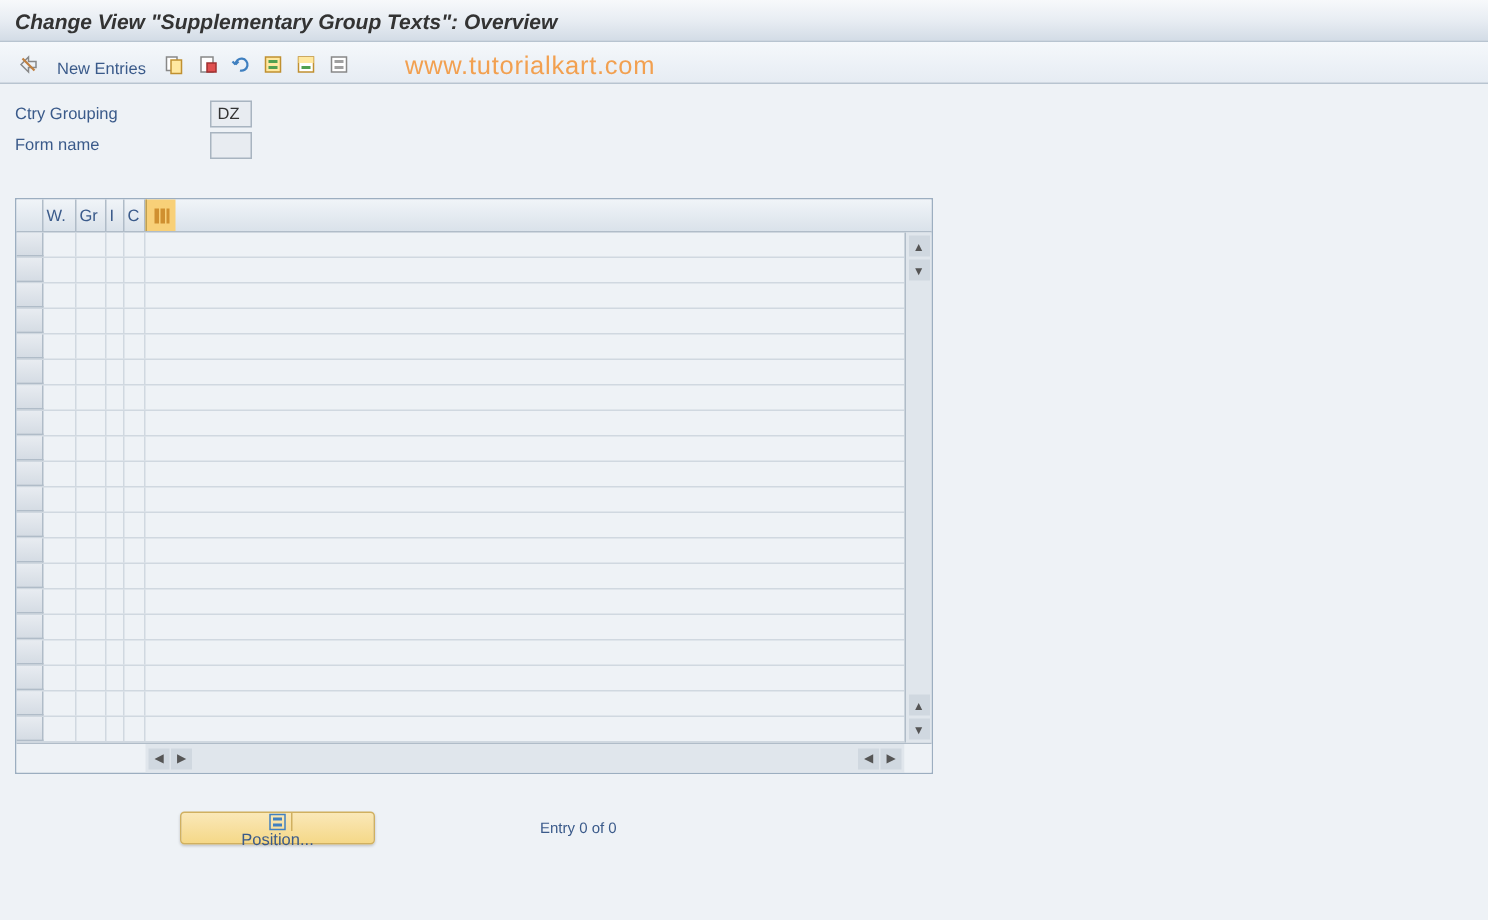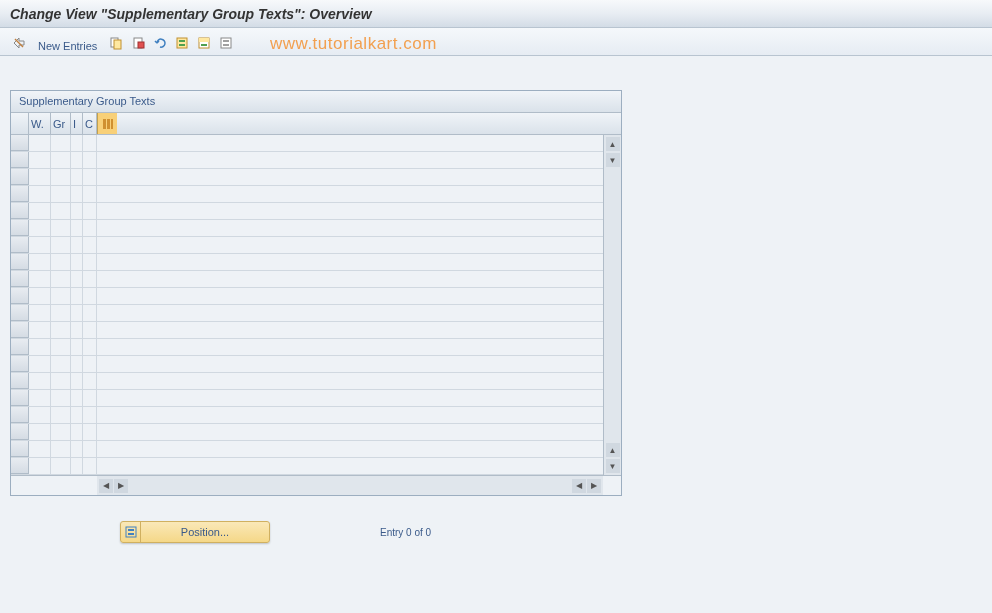--- a/index.html
+++ b/index.html
@@ -213,23 +213,24 @@
       padding-left: 120px;
       gap: 110px;
     }
     .position-btn {
       display: flex;
       align-items: center;
       background: linear-gradient(to bottom, #fae8b8 0%, #f5d888 100%);
       border: 1px solid #d0b060;
       border-radius: 3px;
       height: 22px;
-      width: 150px;
+      width: 130px;
       cursor: pointer;
       box-shadow: 0 1px 2px rgba(0,0,0,0.2);
+      flex-direction: column;
     }
     .position-icon {
       width: 20px;
       display: flex;
       align-items: center;
       justify-content: center;
       border-right: 1px solid #d0b060;
       height: 100%;
     }
     .position-label {
@@ -295,24 +296,31 @@
         <rect x="2" y="2" width="10" height="10" fill="#fff" stroke="#888"></rect>
         <rect x="4" y="4" width="6" height="2" fill="#a0a0a0"></rect>
         <rect x="4" y="8" width="6" height="2" fill="#a0a0a0"></rect>
       </svg>
   </span>
 </div>
 
 <div class="watermark">www.tutorialkart.com</div>
 
 <div class="form-area">
+  <div class="form-row">
+    <span class="form-label">Ctry Grouping</span>
+    <input class="form-input ctry" readonly="" value="DZ" style="">
+  </div>
+  <div class="form-row">
+    <span class="form-label">Form name</span>
+    <input class="form-input form" readonly="" value="" style="">
+  </div>
 </div>
 
 <div class="table-container">
-  <div class="table-title">Supplementary Group Texts</div>
   <div class="table-header-row">
     <div class="th-cell th-sel"></div>
     <div class="th-cell th-w">W.</div>
     <div class="th-cell th-gr">Gr</div>
     <div class="th-cell th-i">I</div>
     <div class="th-cell th-c">C</div>
     <div class="th-config">
       <svg width="12" height="12" viewBox="0 0 12 12">
           <rect x="1" y="1" width="3" height="10" fill="#d09030"></rect>
           <rect x="5" y="1" width="3" height="10" fill="#d09030"></rect>

